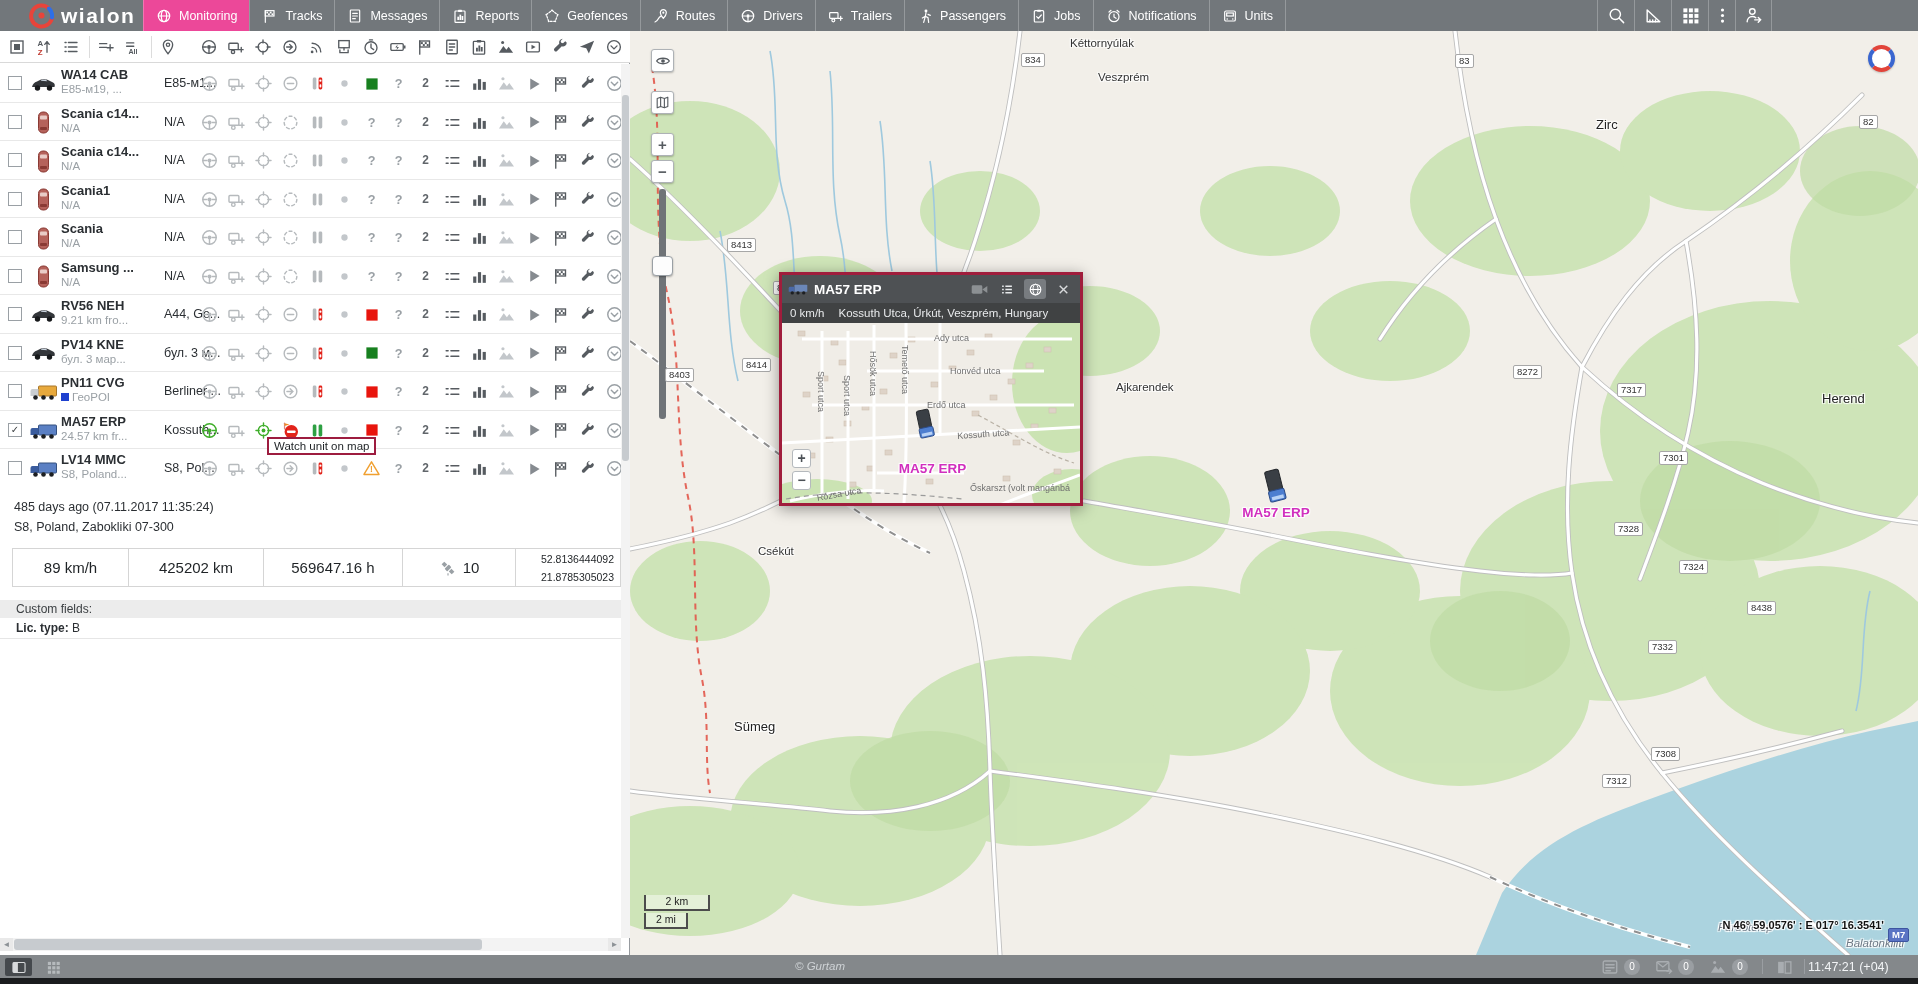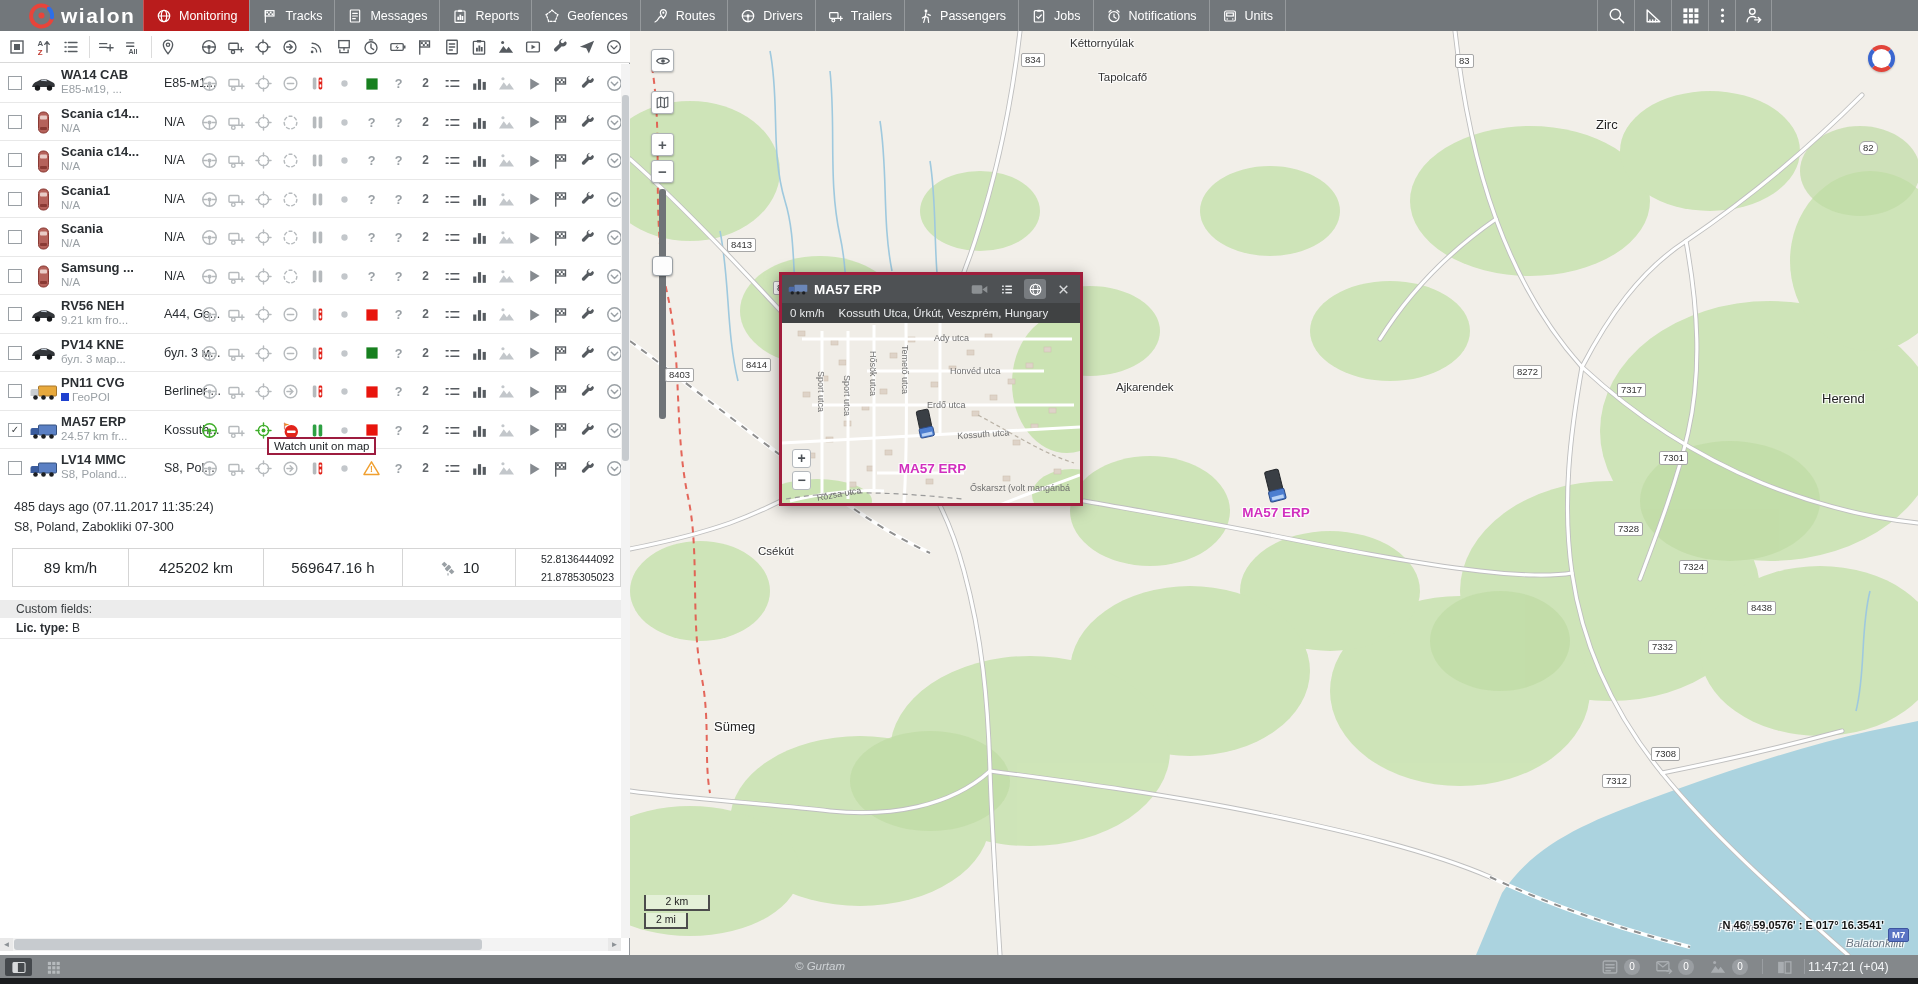--- a/index.html
+++ b/index.html
@@ -9,21 +9,21 @@
   svg { display:block; }
 
   
   #topbar { position:absolute; left:0; top:0; width:1918px; height:31px; background:#72777b; z-index:50; }
   #logo { position:absolute; left:28px; top:2px; height:27px; display:flex; align-items:center; gap:7px; }
   #logo-text { color:#fff; font-size:21px; font-weight:bold; letter-spacing:1.5px; }
   #tabs { position:absolute; left:143px; top:0; height:31px; display:flex; }
   .tab { display:flex; align-items:center; gap:7px; padding:0 12px; height:31px;
          border-left:1px solid rgba(255,255,255,.25); color:#fff; font-size:12.5px; cursor:pointer; }
   .tab:last-child { border-right:1px solid rgba(255,255,255,.25); }
-  .tab.active { background:#b91c1c; }
+  .tab.active { background:#ec4899; }
   #top-right { position:absolute; left:1597px; top:0; height:31px; display:flex; }
   .tri { width:37px; height:31px; display:flex; align-items:center; justify-content:center;
          border-left:1px solid rgba(255,255,255,.25); cursor:pointer; }
   .tri:last-child { border-right:1px solid rgba(255,255,255,.25); }
   .tri.narrow { width:27px; }
 
   
   #panel { position:absolute; left:0; top:31px; width:630px; height:924px; background:#fff;
            border-right:1px solid #969a9e; z-index:20; }
   #ptoolbar { position:absolute; left:0; top:0; width:630px; height:32px; border-bottom:1px solid #d9d9d9; background:#fff; }
@@ -2324,37 +2324,37 @@
       </svg>
     </div>
   <div class="mbtn" style="top:102px">+</div>
   <div class="mbtn" style="top:129px">−</div>
   <div id="zslider"></div>
   <div id="zthumb"></div>
   <div id="spinner"></div>
 
   <div id="towns">
       <div class="town" style="left: 440px; top: 6px;">Kéttornyúlak</div>
-      <div class="town" style="left: 468px; top: 40px;">Tapolcafő</div>
+      <div class="town" style="left: 468px; top: 40px;">Veszprém</div>
       <div class="town big" style="left: 966px; top: 86px;">Zirc</div>
       <div class="town big" style="left: 1192px; top: 360px;">Herend</div>
       <div class="town" style="left: 486px; top: 350px;">Ajkarendek</div>
       <div class="town" style="left: 128px; top: 514px;">Csékút</div>
-      <div class="town big" style="left: 84px; top: 688px; text-align: right;">Sümeg</div>
+      <div class="town big" style="left: 104px; top: 688px; text-align: right;">Sümeg</div>
       <div class="town it" style="left: 1088px; top: 890px;">Fürdőtelep</div>
       <div class="town it" style="left: 1216px; top: 906px;">Balatonkiliti</div>
     </div>
   <div id="refs">
       <div class="ref" style="left: 391px; top: 22px;">834</div>
       <div class="ref" style="left: 825px; top: 23px;">83</div>
       <div class="ref" style="left: 97px; top: 207px;">8413</div>
       <div class="ref" style="left: 143px; top: 250px;">8403</div>
       <div class="ref" style="left: 35px; top: 337px;">8403</div>
       <div class="ref" style="left: 112px; top: 327px;">8414</div>
-      <div class="ref" style="left: 1229px; top: 110px; border-radius: 6px;">82</div>
+      <div class="ref" style="left: 1229px; top: 84px;">82</div>
       <div class="ref" style="left: 883px; top: 334px;">8272</div>
       <div class="ref" style="left: 987px; top: 352px;">7317</div>
       <div class="ref" style="left: 1029px; top: 420px;">7301</div>
       <div class="ref" style="left: 984px; top: 491px;">7328</div>
       <div class="ref" style="left: 1049px; top: 529px;">7324</div>
       <div class="ref" style="left: 1018px; top: 609px;">7332</div>
       <div class="ref" style="left: 1117px; top: 570px;">8438</div>
       <div class="ref" style="left: 1021px; top: 716px;">7308</div>
       <div class="ref" style="left: 972px; top: 743px;">7312</div>
       <div class="ref hw" style="left: 1258px; top: 897px;">M7</div>

